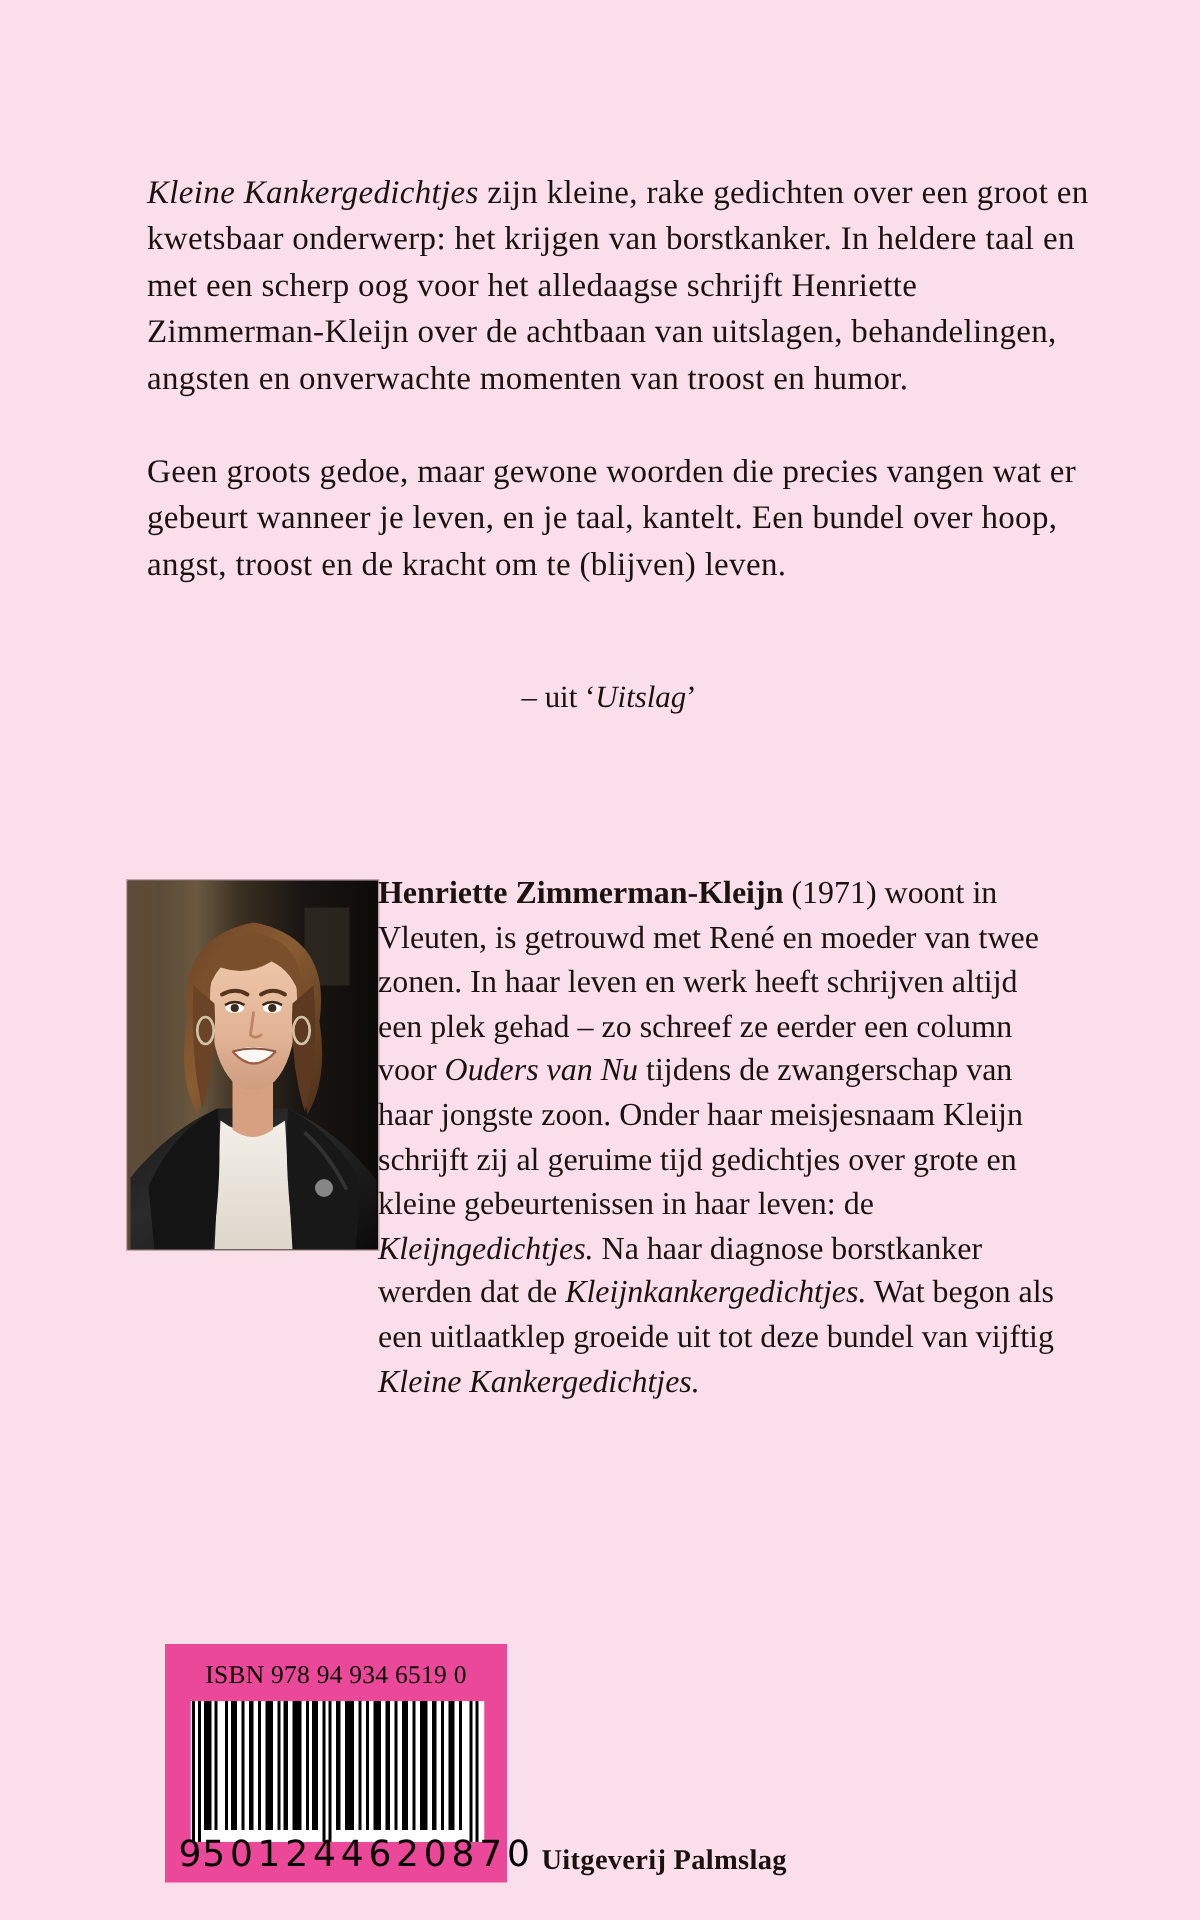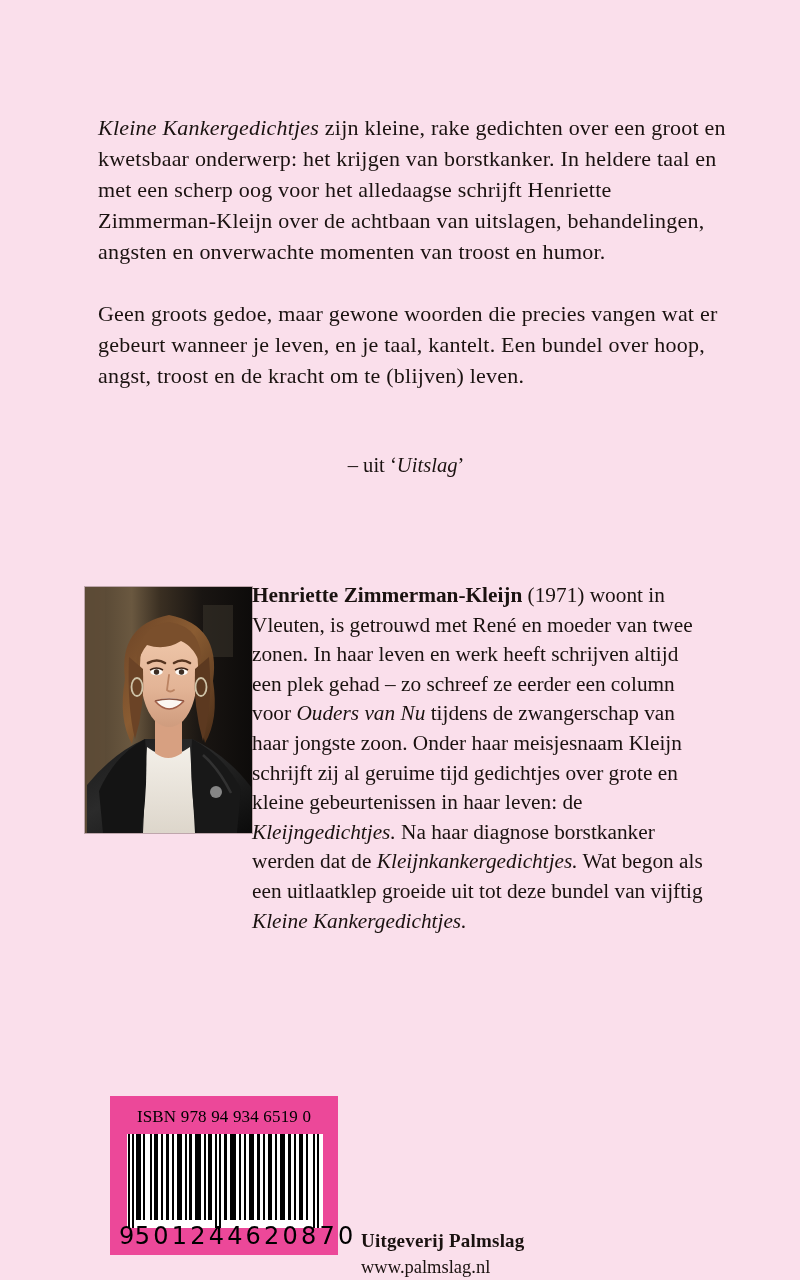--- a/index.html
+++ b/index.html
@@ -297,16 +297,15 @@
     </div>
     <div class="barcode-digits">
       <span>9</span>
       <span class="grp-main">501244</span>
       <span class="grp-main">620870</span>
     </div>
   </div>
 
   <div class="publisher">
     <div class="pub-name">Uitgeverij Palmslag</div>
-    <div class="pub-url">www.palmslag.nl</div>
   </div>
 
 </div>
 
 </body></html>

